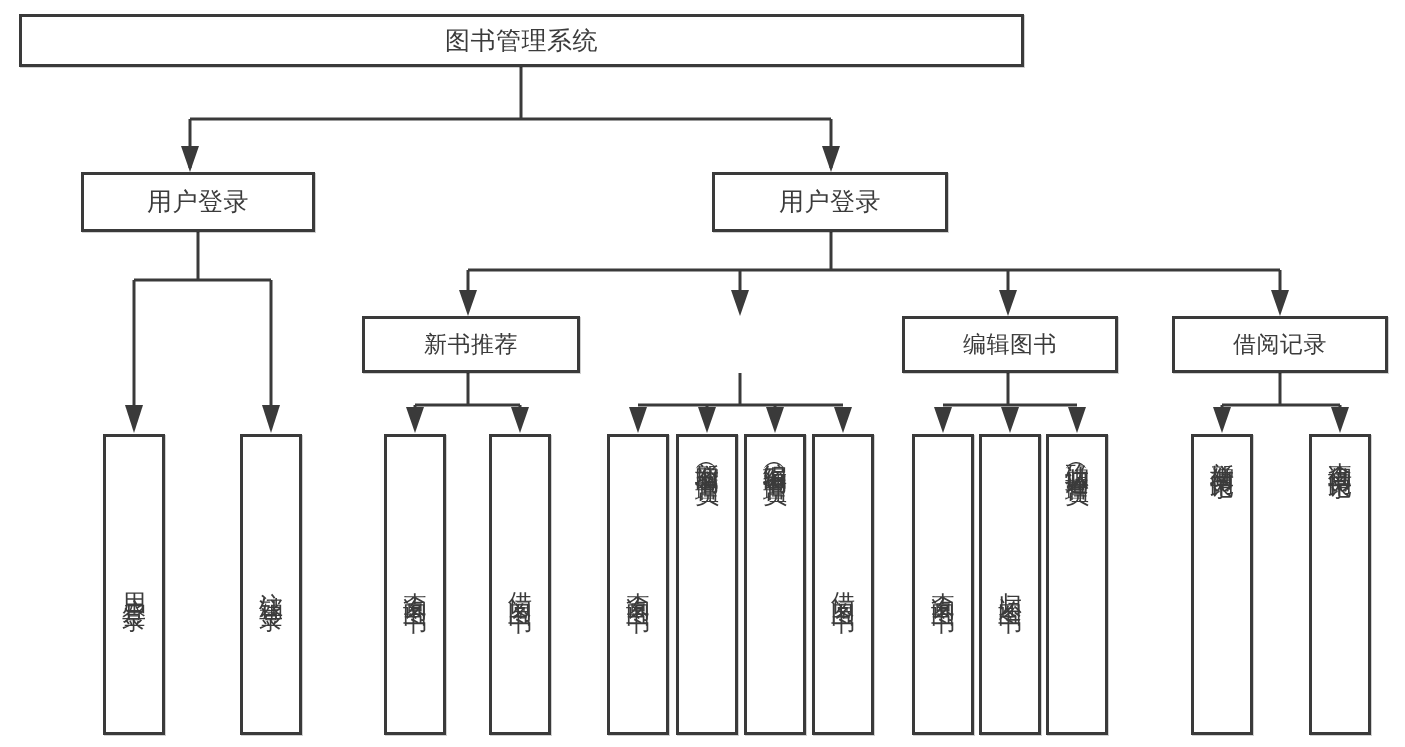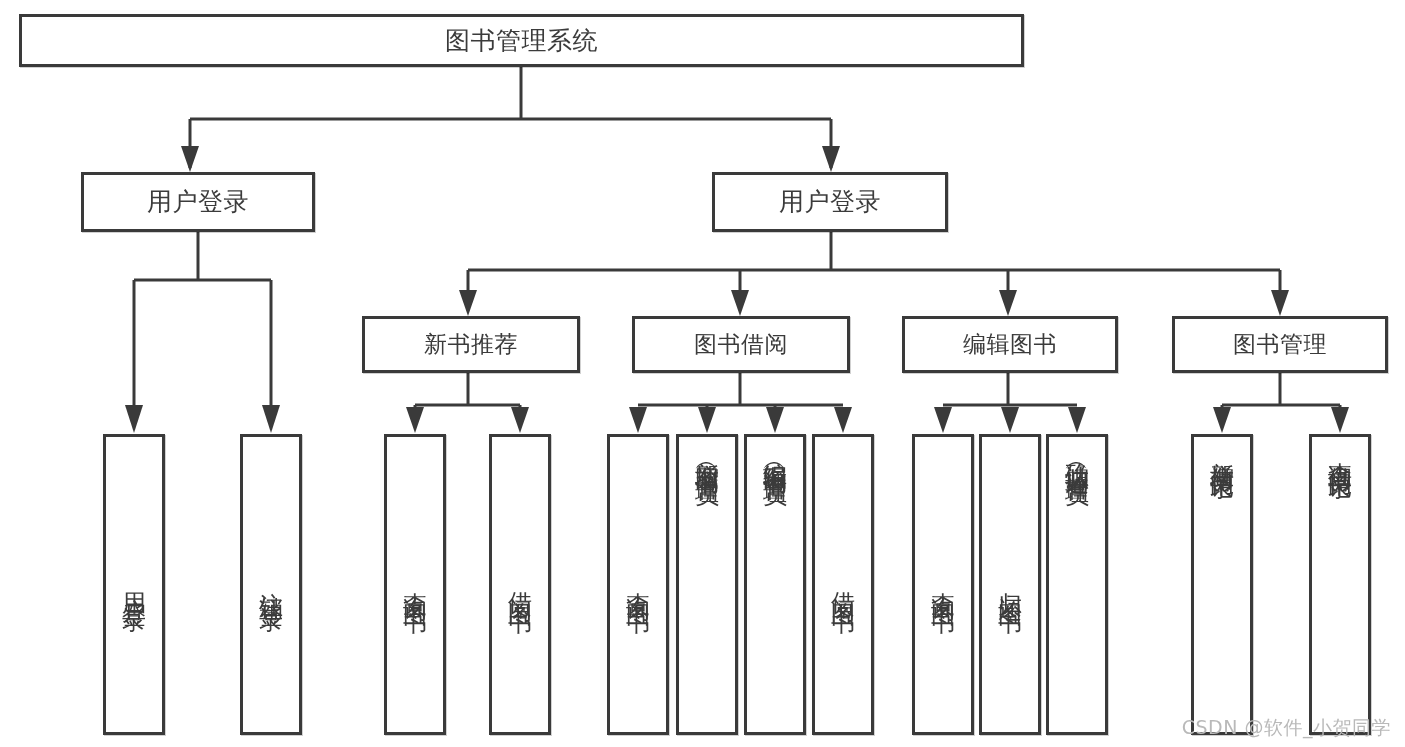--- a/index.html
+++ b/index.html
@@ -154,30 +154,27 @@
   </div>
 
   <div class="node horiz branch" style="left:712px;top:172px;width:236px;height:60px;">
     <span class="label">用户登录</span>
   </div>
 
   <div class="node horiz sub" style="left:362px;top:316px;width:218px;height:57px;">
     <span class="label">新书推荐</span>
   </div>
 
-  <div class="node horiz sub" style="left:632px;top:316px;width:218px;height:57px;">
-    <span class="label">图书借阅</span>
-  </div>
 
   <div class="node horiz sub" style="left:902px;top:316px;width:216px;height:57px;">
     <span class="label">编辑图书</span>
   </div>
 
   <div class="node horiz sub" style="left:1172px;top:316px;width:216px;height:57px;">
-    <span class="label">图书管理</span>
+    <span class="label">借阅记录</span>
   </div>
 
   <div class="node leaf center" style="left:103px;top:434px;width:62px;height:301px;">
     <span class="label">用户登录</span>
   </div>
   <div class="node leaf center" style="left:240px;top:434px;width:62px;height:301px;">
     <span class="label">注销登录</span>
   </div>
 
   <div class="node leaf center" style="left:384px;top:434px;width:62px;height:301px;">
@@ -210,14 +207,13 @@
     <span class="label">确认归还（管理员）</span>
   </div>
 
   <div class="node leaf tall" style="left:1191px;top:434px;width:62px;height:301px;">
     <span class="label">新增借阅记录</span>
   </div>
   <div class="node leaf tall" style="left:1309px;top:434px;width:62px;height:301px;">
     <span class="label">查询借阅记录</span>
   </div>
 
-  <div class="watermark">CSDN @软件_小贺同学</div>
 </div>
 
 </body></html>

